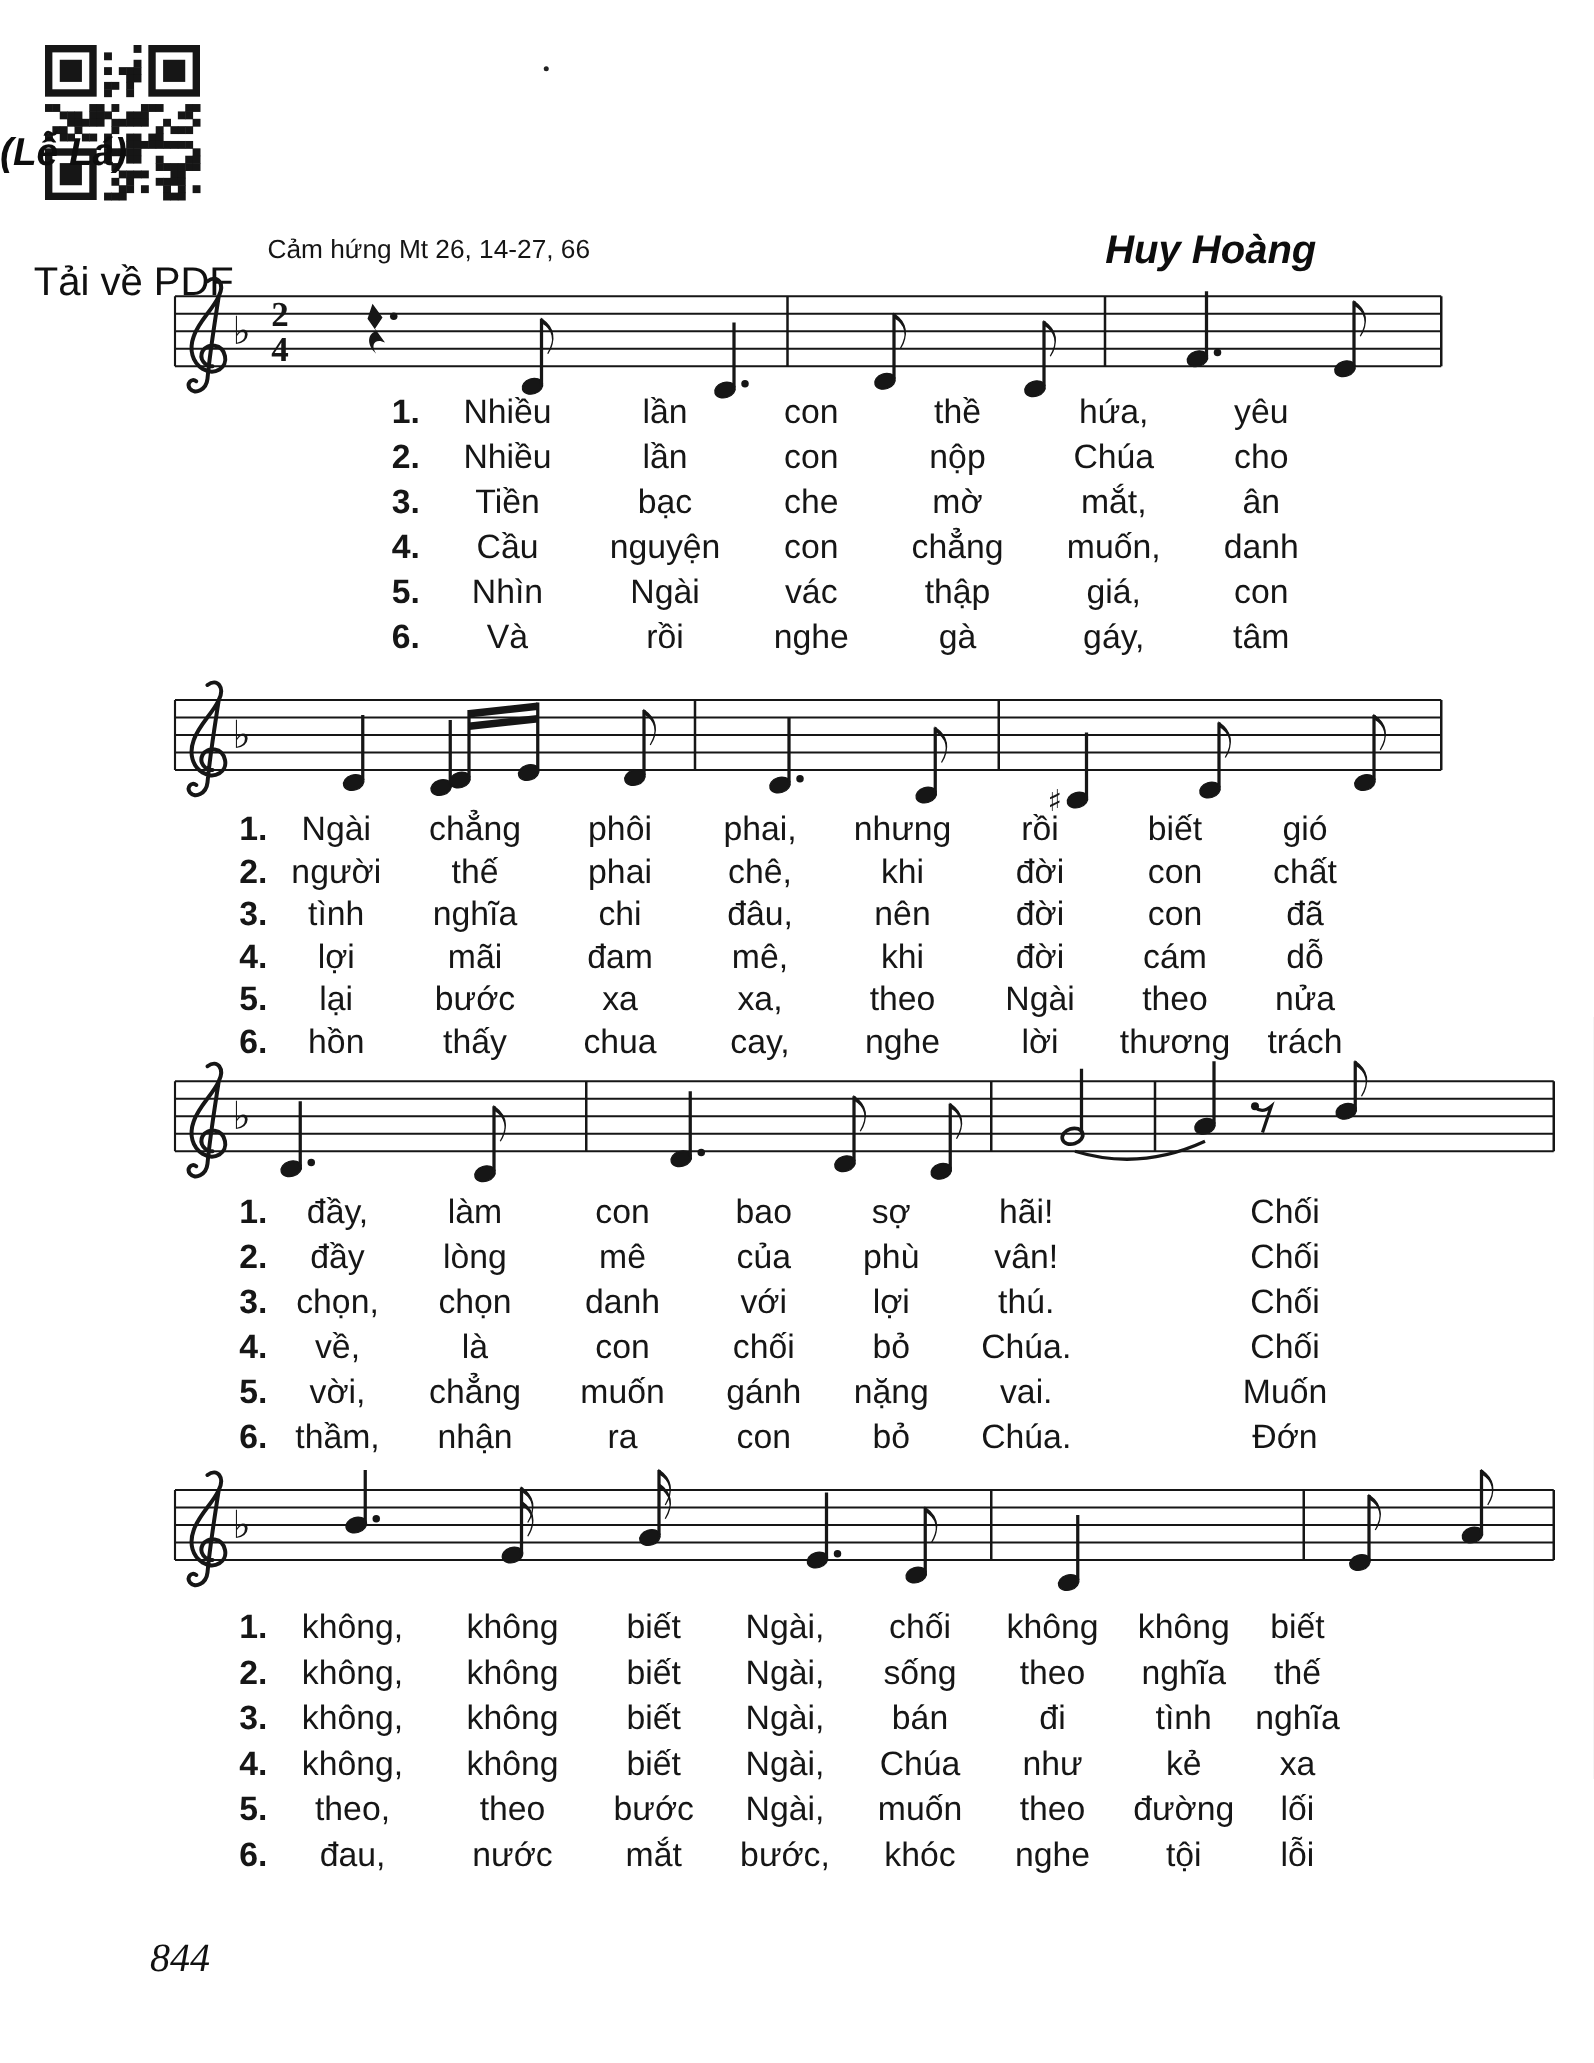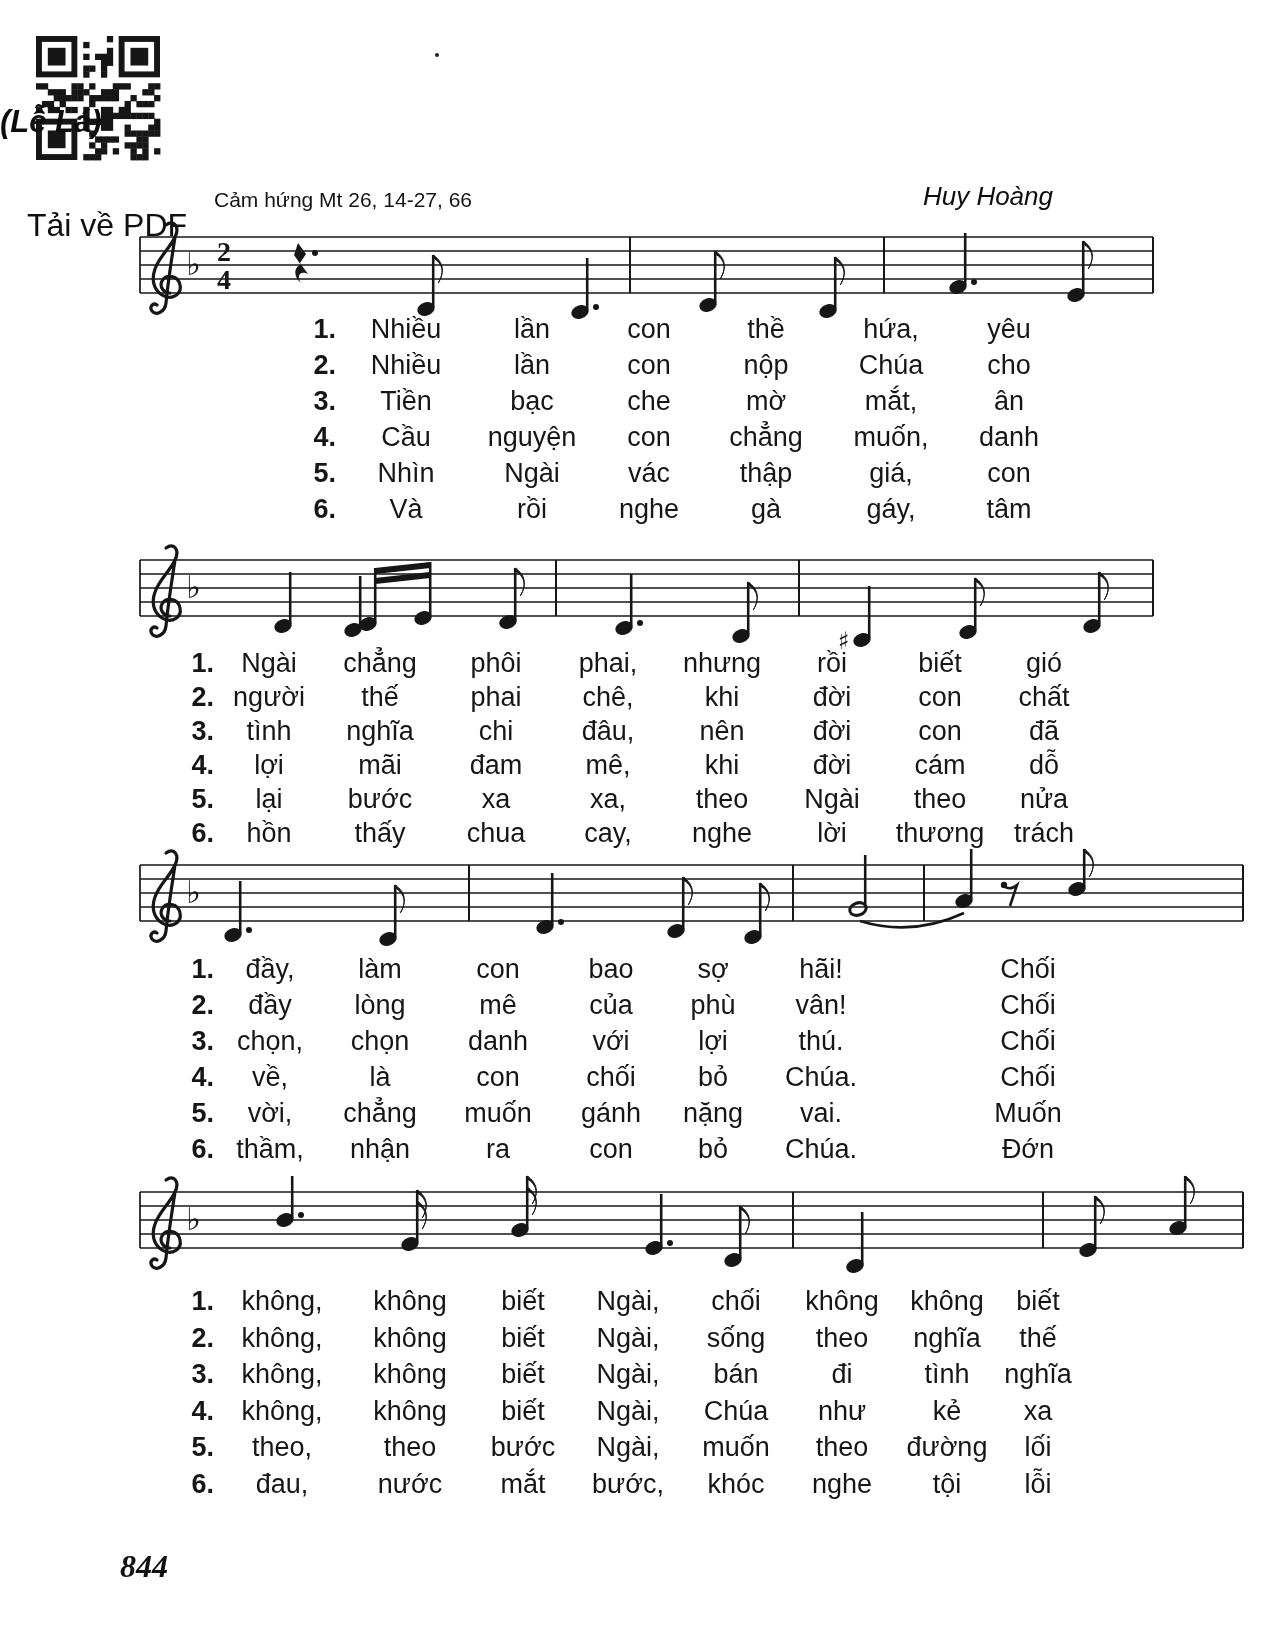--- a/index.html
+++ b/index.html
@@ -9,40 +9,40 @@
     font-family:"Liberation Sans",sans-serif;color:#141414;
   }
   
   .qr-wrap{position:absolute;left:36px;top:36px;width:128px;}
   .qr-caption{position:absolute;left:27px;top:163px;font-size:32px;color:#101010;white-space:nowrap;margin-top:44px;}
   .title{position:absolute;left:0;right:0;top:40px;text-align:center;
     font-size:44px;font-weight:bold;letter-spacing:1px;color:#0d0d0d;}
   .subtitle{position:absolute;left:0;right:0;top:104px;text-align:left;
     font-size:31px;font-weight:bold;font-style:italic;color:#0d0d0d;}
   .inspiration{position:absolute;left:214px;top:188px;font-size:21px;color:#151515;text-align:center;}
-  .composer{position:absolute;right:222px;top:181px;font-size:26px;font-weight:normal;font-style:italic;color:#0d0d0d;}
+  .composer{position:absolute;right:222px;top:181px;font-size:32px;font-weight:bold;font-style:italic;color:#0d0d0d;}
   
   .staff{position:absolute;left:138px;}
   .staff svg{display:block;}
   
   .vb{position:absolute;font-size:27px;color:#161616;}
   .vb .row{display:grid;height:36px;line-height:36px;}
   .vb .num{font-weight:bold;text-align:right;padding-right:4px;}
   .vb .w{text-align:center;white-space:nowrap;}
   .b1{left:286px;top:311px;width:776px;}
   .b1 .row{grid-template-columns:54px 132px 120px 114px 120px 130px 106px;}
   .b2{left:178px;top:646px;width:914px;}
   .b2 .row{grid-template-columns:40px 102px 120px 112px 112px 116px 104px 112px 96px;height:34px;line-height:34px;}
   .b3{left:178px;top:951px;width:902px;}
   .b3 .row{grid-template-columns:40px 104px 116px 120px 106px 98px 118px 1fr 104px;}
   .b3 .row .w:last-child{grid-column:9;}
   .b4{left:178px;top:1283px;width:900px;}
   .b4 .row{grid-template-columns:40px 128px 128px 98px 112px 104px 108px 102px 80px;height:36.5px;line-height:36.5px;}
   .page-number{position:absolute;left:120px;top:1548px;
-    font-family:"Liberation Serif",serif;font-size:32px;font-weight:bold;font-style:italic;color:#111;}
+    font-family:"Liberation Serif",serif;font-size:32px;font-weight:normal;font-style:italic;color:#111;}
   .speck{position:absolute;left:435px;top:53px;width:4px;height:4px;border-radius:50%;background:#222;}
 </style>
 </head>
 <body>
 
 <div class="page">
 
   <div class="qr-wrap">
     <svg id="qr-svg" width="128" height="128" viewBox="0 0 128 128">
         <rect x="70.85714285714286" y="0" width="6.3047619047619055" height="6.3047619047619055" fill="#161616"></rect>

